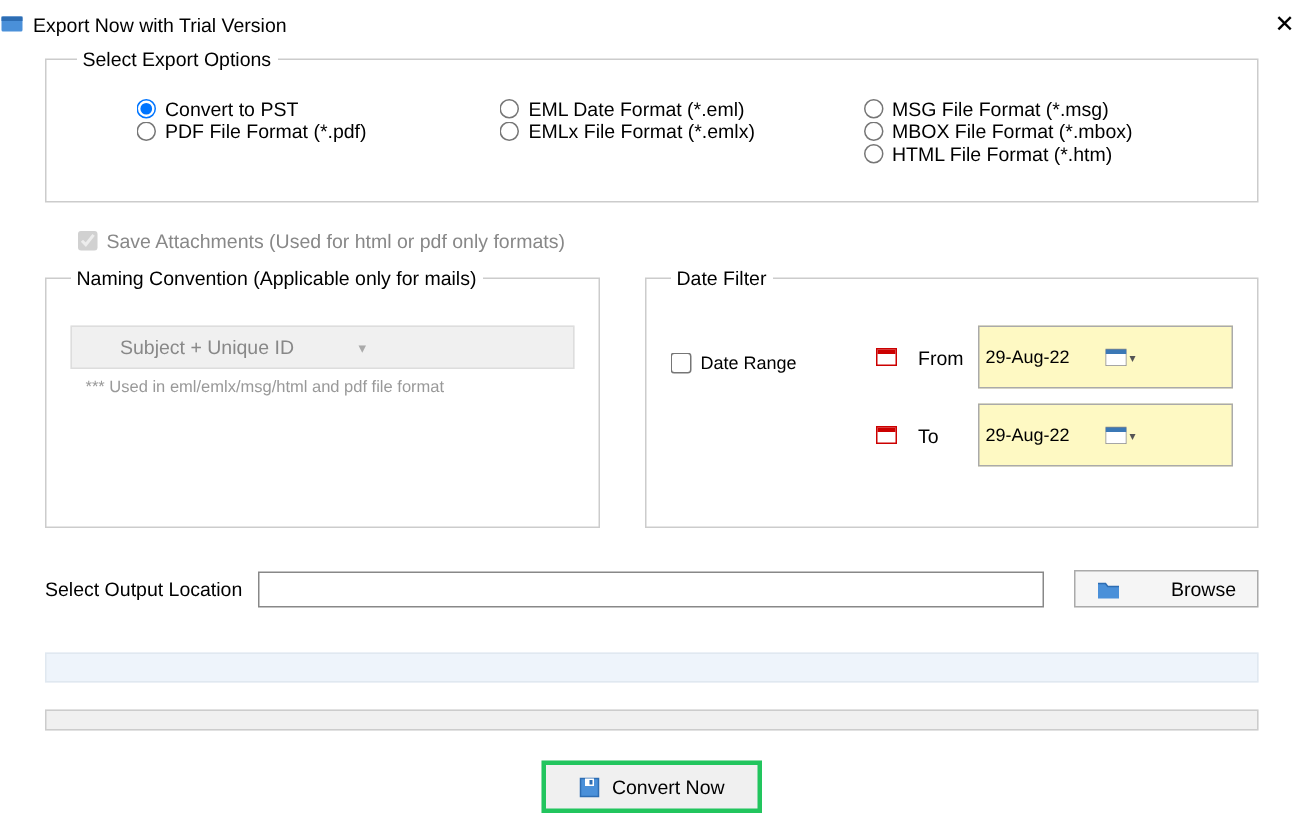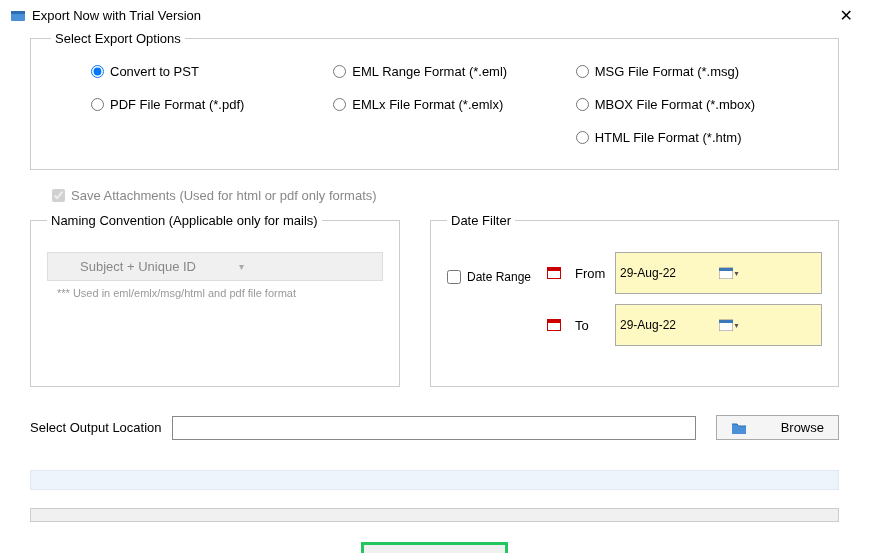--- a/index.html
+++ b/index.html
@@ -1,45 +1,45 @@
 <!DOCTYPE html>
 <html><head>
 <meta charset="utf-8">
 <style>
 * { box-sizing: border-box; margin: 0; padding: 0; }
 body { font-family: Arial, sans-serif; font-size: 13px; color: #000; background: #fff; width: 869px; height: 553px; position: relative; }
-.titlebar { display: flex; align-items: center; padding: 6px 10px; }
+.titlebar { display: flex; align-items: center; padding: 6px 0; }
 .titlebar .icon { width: 16px; height: 16px; margin-right: 6px; }
 .titlebar .title { flex: 1; font-size: 13px; }
 .titlebar .close { font-size: 16px; cursor: pointer; padding: 0 6px; }
 .content { padding: 0 30px; }
 fieldset.export-opts { border: 1px solid #ccc; padding: 10px 20px 24px 20px; margin-top: 0; }
 fieldset.export-opts legend { padding: 0 4px; font-size: 13px; }
-.radio-grid { display: grid; grid-template-columns: 1fr 1fr 1fr; row-gap: 18px; margin-top: 8px; padding-left: 40px; }
+.radio-grid { display: grid; grid-template-columns: 1fr 1fr 1fr; row-gap: 0; margin-top: 8px; padding-left: 40px; }
 .radio-item { display: flex; align-items: center; }
 .radio-item input { margin-right: 6px; }
 .radio-item span { font-size: 13px; }
 .save-att { margin: 18px 0 10px 22px; display: flex; align-items: center; color: #888; }
 .save-att input { margin-right: 6px; }
 .two-col { display: flex; gap: 30px; }
 .two-col fieldset { border: 1px solid #ccc; padding: 16px 16px 30px 16px; }
 .naming { flex: 0 0 370px; }
 .naming legend { padding: 0 4px; font-size: 13px; }
 .naming .combo { display: flex; align-items: center; background: #f0f0f0; border: 1px solid #ddd; color: #888; padding: 6px 8px; margin-top: 8px; }
 .naming .combo span { flex: 1; margin-left: 24px; }
 .naming .combo .chev { font-size: 10px; color: #aaa; }
 .naming .hint { font-size: 11px; color: #999; margin-top: 6px; padding-left: 10px; }
 .datefilter { flex: 1; }
 .datefilter legend { padding: 0 4px; font-size: 13px; }
 .df-body { display: flex; margin-top: 8px; }
 .df-left { padding-top: 18px; width: 100px; }
 .df-left label { display: flex; align-items: center; font-size: 12px; }
 .df-left input { margin-right: 6px; width: 14px; height: 14px; }
 .df-right { flex: 1; }
-.df-row { display: flex; align-items: center; margin-bottom: 10px; }
+.df-row { display: flex; align-items: center; margin-bottom: 10px; margin-left: 37px; }
 .df-row .cal { width: 14px; height: 12px; margin-right: 14px; border: 1px solid #c00; position: relative; }
 .df-row .cal::before { content: ""; position: absolute; top: 0; left: 0; right: 0; height: 3px; background: #c00; }
 .df-row .lbl { width: 40px; font-size: 13px; }
 .df-row .dateinput { flex: 1; display: flex; align-items: center; border: 1px solid #aaa; padding: 13px 4px; background: #fef9c3; }
 .df-row .dateinput span { flex: 1; font-size: 12px; }
 .df-row .dateinput .pick { display: flex; align-items: center; }
 .df-row .dateinput .pick svg { width: 14px; height: 12px; }
 .df-row .dateinput .pick .tri { margin-left: 2px; font-size: 8px; color: #555; }
 .outloc { display: flex; align-items: center; margin-top: 28px; gap: 10px; }
 .outloc .lbl { font-size: 13px; white-space: nowrap; }
@@ -70,21 +70,21 @@
 
   <fieldset class="export-opts">
     <legend>Select Export Options</legend>
     <div class="radio-grid">
       <label class="radio-item">
           <input type="radio" name="fmt" checked="" style="">
           <span>Convert to PST</span>
         </label>
       <label class="radio-item">
           <input type="radio" name="fmt" style="">
-          <span>EML Range  Format (*.eml)</span>
+          <span>EML Date  Format (*.eml)</span>
         </label>
       <label class="radio-item">
           <input type="radio" name="fmt" style="">
           <span>MSG File Format (*.msg)</span>
         </label>
       <label class="radio-item">
           <input type="radio" name="fmt" style="">
           <span>PDF File Format (*.pdf)</span>
         </label>
       <label class="radio-item">

